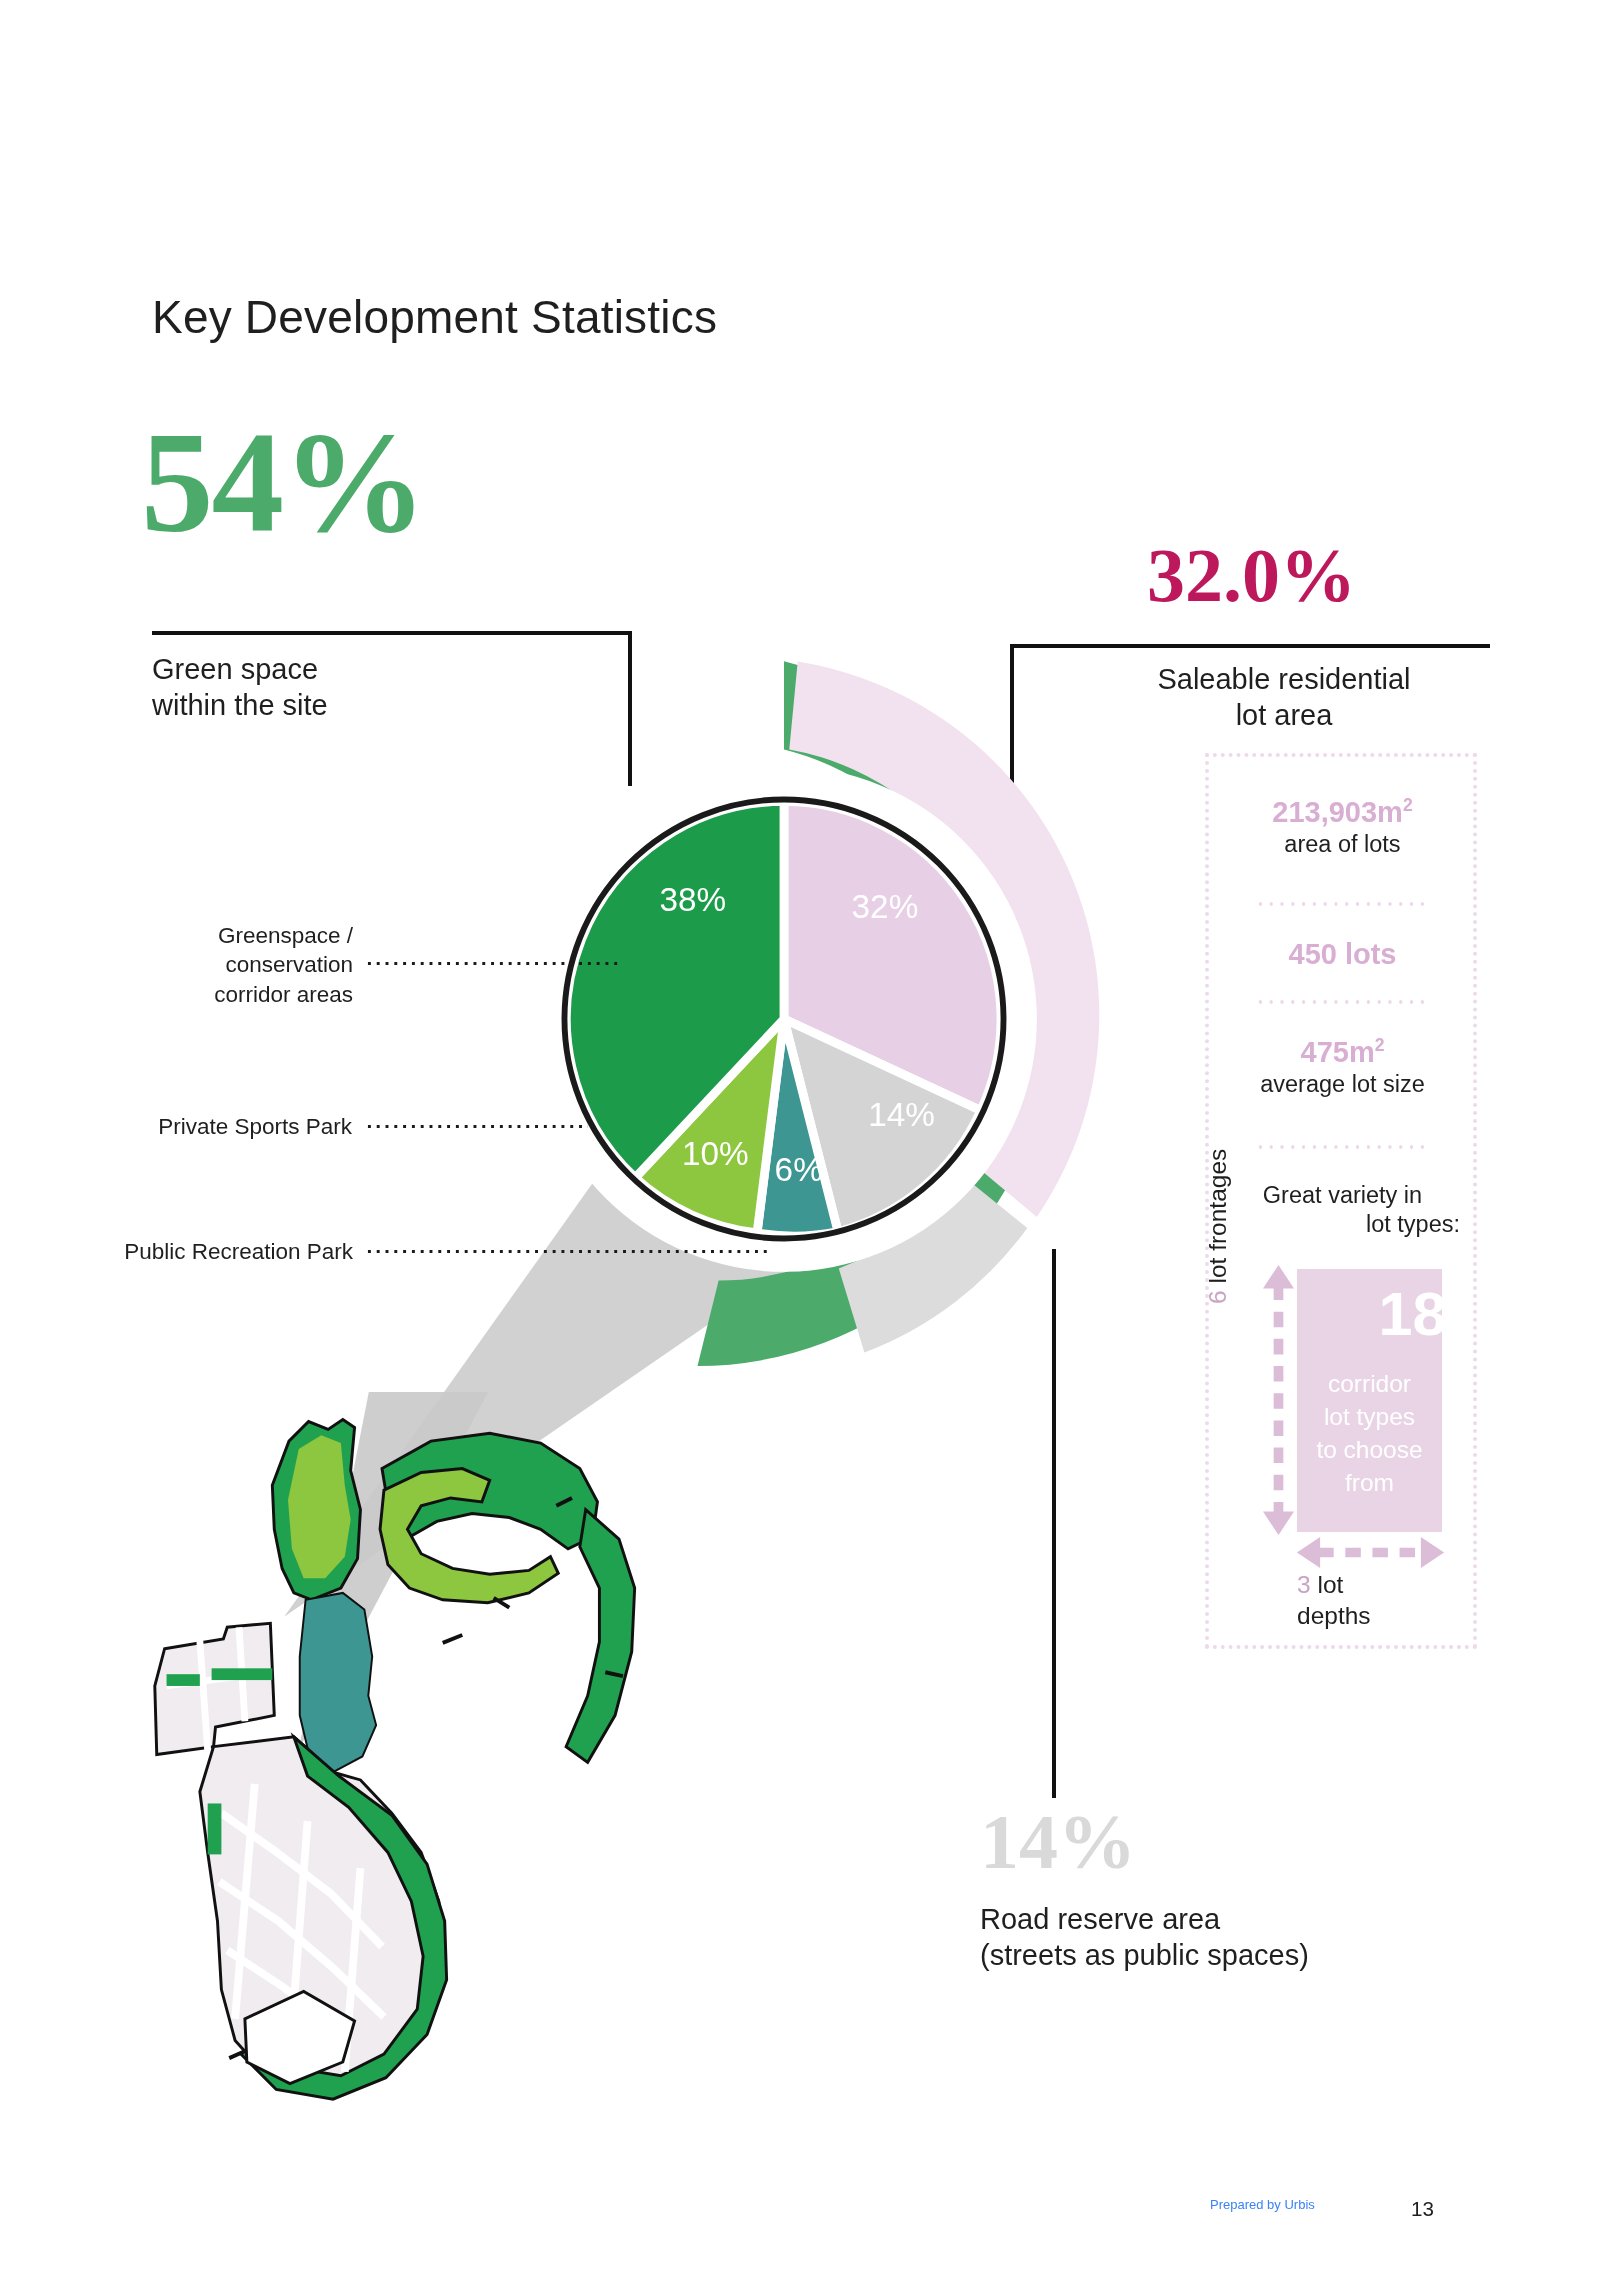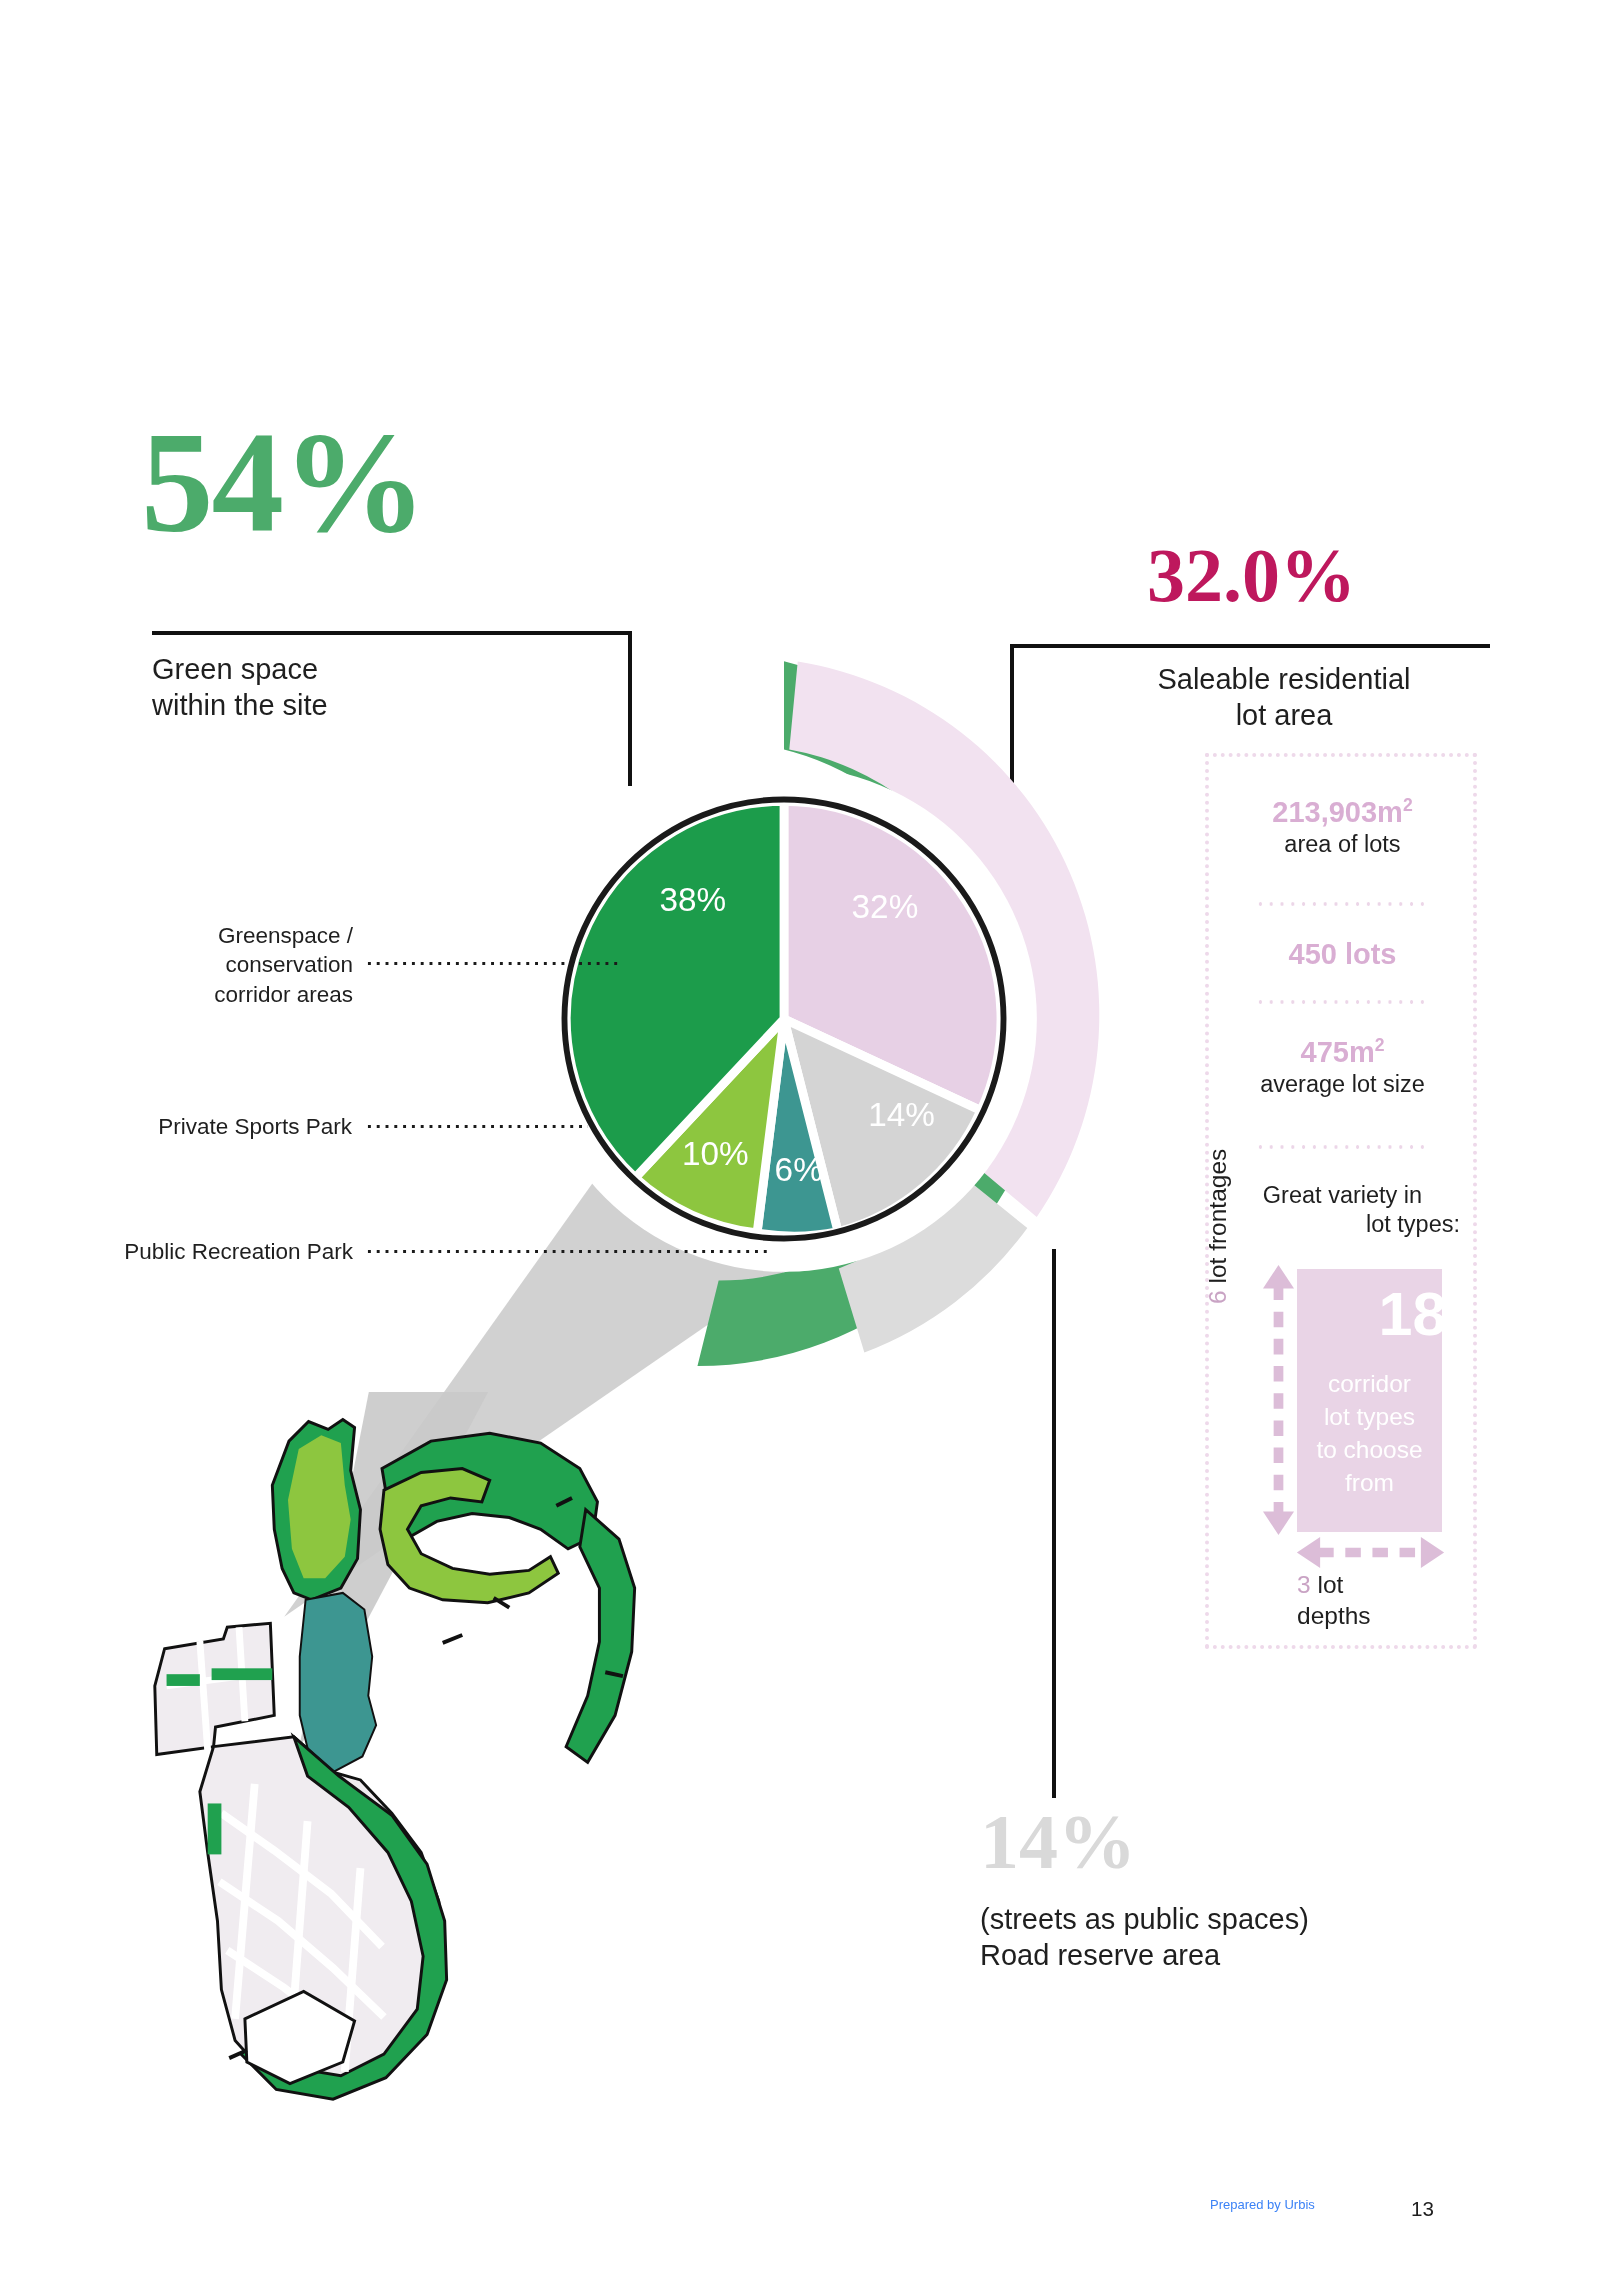--- a/index.html
+++ b/index.html
@@ -146,42 +146,43 @@
   }
   #footer-page{
     position:absolute;left:1411px;top:2197px;font-size:20.6px;color:#1f1f1f;
   }
 </style>
 </head>
 <body>
 
 <div class="page">
 
+  <div id="page-title">Key Development Statistics</div>
 
   <div id="stat-green-value">54%</div>
   <div id="stat-green-rule"></div>
   <div id="stat-green-tick"></div>
   <div id="stat-green-label">
     <div>Green space</div>
     <div>within the site</div>
   </div>
 
   <div id="stat-lots-value">32.0%</div>
   <div id="stat-lots-rule"></div>
   <div id="stat-lots-tick"></div>
   <div id="stat-lots-label">
     <div>Saleable residential</div>
     <div>lot area</div>
   </div>
 
   <div id="stat-road-tick"></div>
   <div id="stat-road-value">14%</div>
   <div id="stat-road-label">
+    <div>Road reserve area</div>
     <div>(streets as public spaces)</div>
-    <div>Road reserve area</div>
   </div>
 
   <div id="chart-figure">
     <svg viewBox="0 0 800 800" xmlns="http://www.w3.org/2000/svg">
 
       <path d="M 210 560 L 470 610 L -110 1010 Z" fill="#c9c9c9" opacity="0.85"></path>
 
       <path d="M 400 35 A 365 365 0 0 1 311.7 754.1 L 333.3 666.8 A 275 275 0 0 0 400 125 Z" fill="#4cab6b"></path>
 
       <path d="M 414 35.3 A 365 365 0 0 1 657.9 602.0 L 588.9 544.1 A 275 275 0 0 0 405.4 125.1 Z" fill="#f2e2f0"></path>

